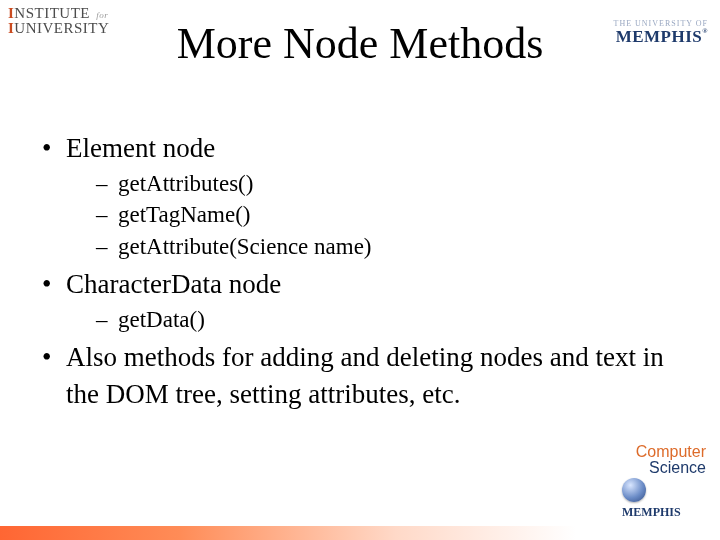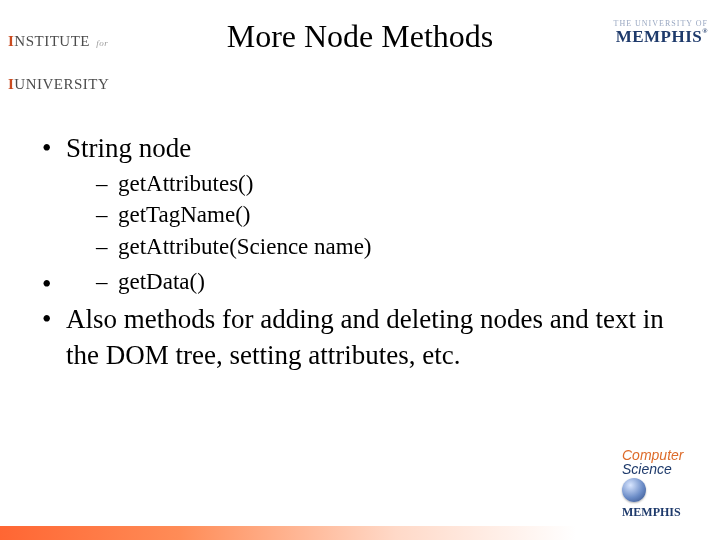--- a/index.html
+++ b/index.html
@@ -25,21 +25,20 @@
       top: 6px;
       width: 110px;
       font-family: Georgia, "Times New Roman", serif;
       line-height: 1.0;
     }
     .logo-left .brand1 {
       color: #4c4c4c;
       font-size: 15px;
       letter-spacing: 0.5px;
       font-weight: 400;
-      margin-top: 28px;
     }
     .logo-left .brand1 .accent-i {
       color: #c94b20;
       font-weight: 700;
     }
     .logo-left .for {
       color: #9a9a9a;
       font-size: 9px;
       font-style: italic;
       margin-left: 2px;
@@ -67,21 +66,21 @@
       font-size: 7px;
       vertical-align: top;
       color: #1e3a6b;
     }
     .title {
       position: absolute;
       top: 18px;
       left: 0;
       width: 720px;
       text-align: center;
-      font-size: 32px;
+      font-size: 44px;
       color: #000;
       font-weight: 400;
     }
     .content {
       position: absolute;
       top: 130px;
       left: 36px;
       right: 36px;
       font-size: 27px;
       color: #000;
@@ -135,25 +134,24 @@
         #ffffff 100%);
     }
     .corner-badge {
       position: absolute;
       right: 14px;
       bottom: 20px;
       width: 84px;
     }
     .corner-badge .cs {
       font-family: "Comic Sans MS", cursive, sans-serif;
-      font-size: 14px;
-      color: #1e3a6b;
-      text-align: left;
+      font-size: 16px;
+      color: #1e3a6b;
+      text-align: right;
       line-height: 1.0;
-      font-style: italic;
     }
     .corner-badge .cs .orange { color: #dd6b2a; }
     .corner-badge .globe {
       width: 24px;
       height: 24px;
       border-radius: 50%;
       background: radial-gradient(circle at 35% 30%, #d9e6ff 0%, #6b8cc7 55%, #2e4a82 100%);
       display: inline-block;
       vertical-align: middle;
       margin-right: 4px;
@@ -183,28 +181,29 @@
       <div class="uof">THE UNIVERSITY OF</div>
       <div class="memphis"><span>MEMPHIS</span><span class="reg">®</span></div>
     </div>
 
     <div class="title">More Node Methods</div>
   </div>
 
   <div class="content">
     <ul class="bullets">
       <li>
-        <span>String node</span>
+        <span>Element node</span>
         <ul class="dashes">
           <li><span>getAttributes()</span></li>
           <li><span>getTagName()</span></li>
           <li><span>getAttribute(Science name)</span></li>
         </ul>
       </li>
       <li>
+        <span>CharacterData node</span>
         <ul class="dashes">
           <li><span>getData()</span></li>
         </ul>
       </li>
       <li>
         <span>Also methods for adding and deleting nodes and text in the DOM tree, setting attributes, etc.</span>
       </li>
     </ul>
   </div>
 

